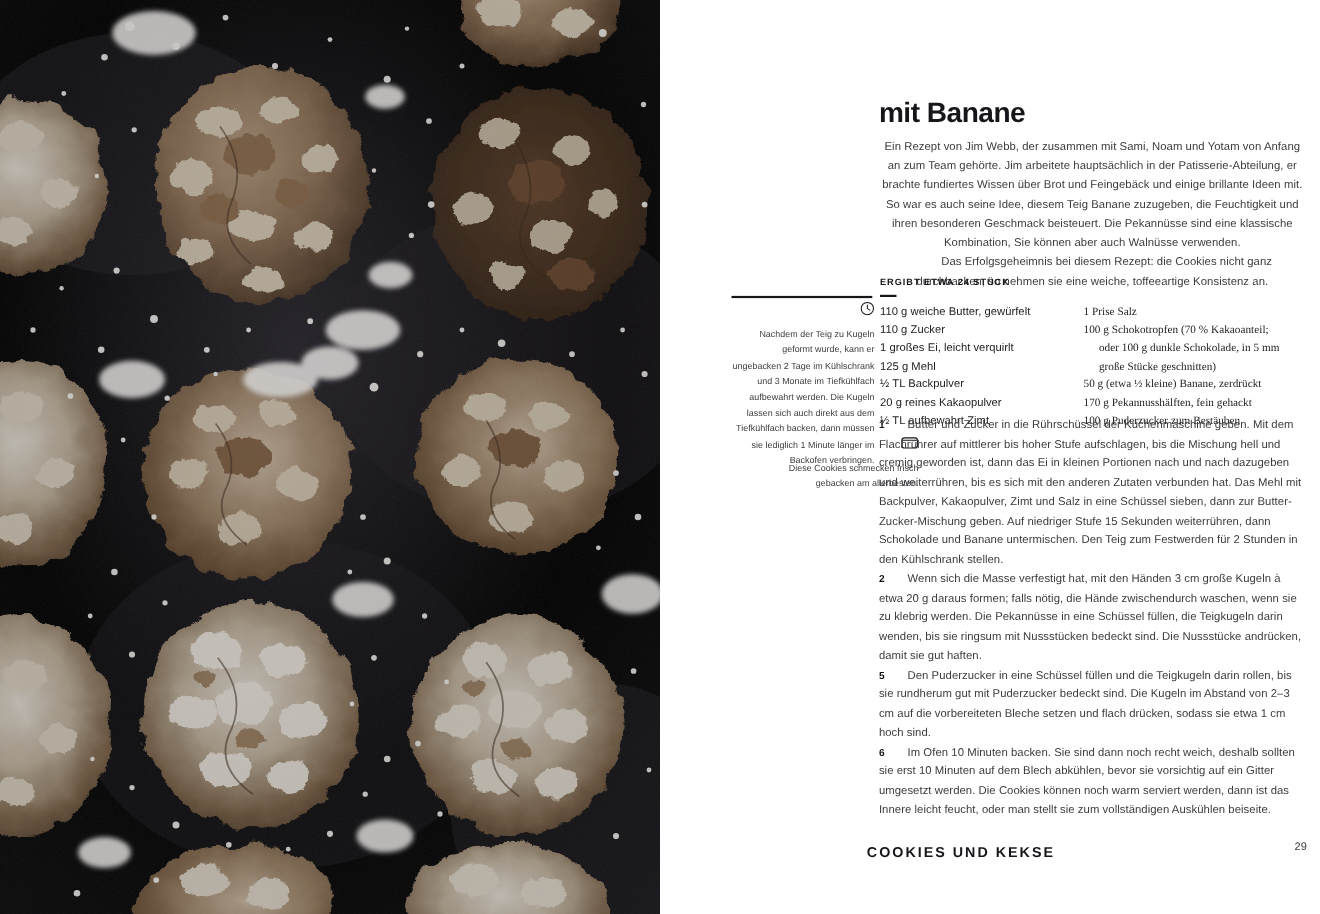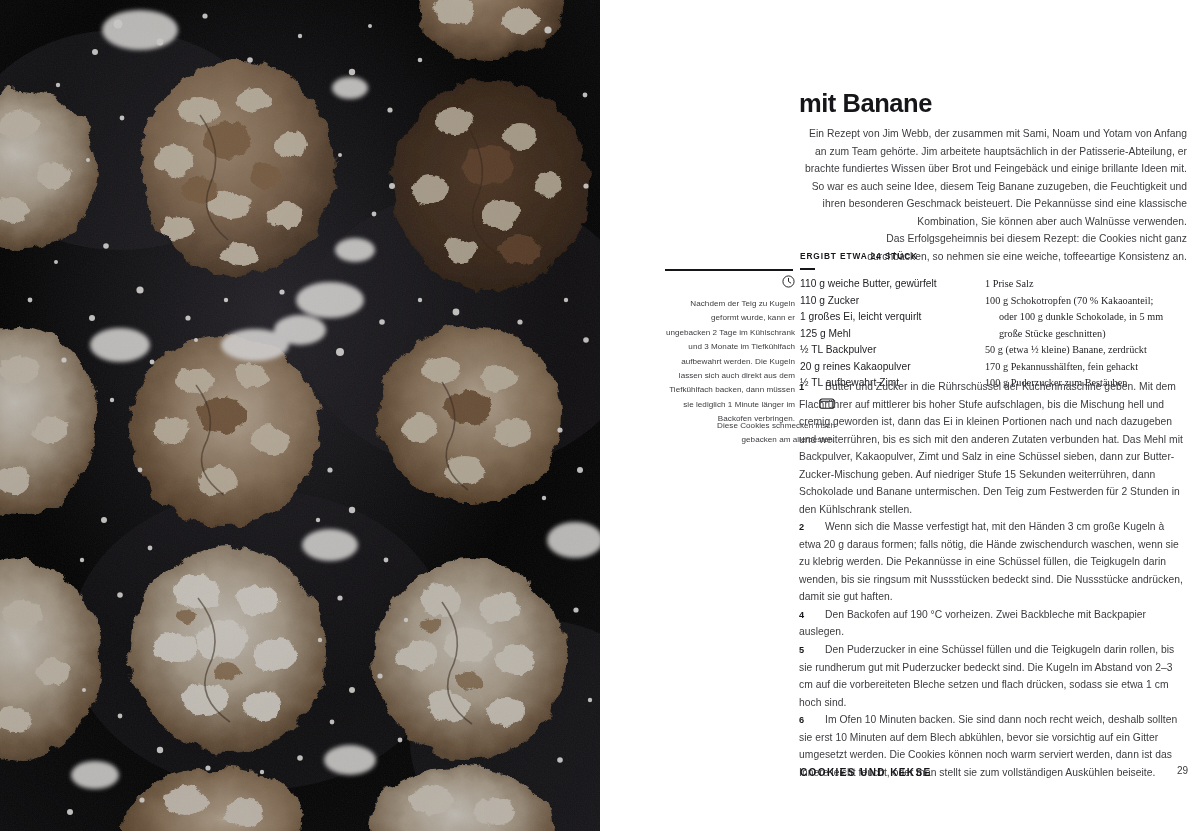--- a/index.html
+++ b/index.html
@@ -51,21 +51,21 @@
 
   
   .intro {
     position: absolute;
     left: 199px; top: 125px;
     width: 388px;
     font-size: 10.3px;
     line-height: 1.70;
     color: #3c3c40;
     letter-spacing: 0.005em;
-    text-align: right;
+    text-align: center;
   }
   .intro p + p { text-indent: 26px; margin-top: 0.2px; }
 
   
   .yield-head {
     position: absolute;
     left: 200px; top: 251px;
     font-size: 8.3px;
     font-weight: 700;
     letter-spacing: 0.11em;
@@ -112,22 +112,22 @@
     font-weight: 700;
     color: #16161a;
     font-size: 9.2px;
     display: inline-block;
     width: 26px;
   }
 
   
   .footer-label {
     position: absolute;
-    left: 200px; top: 767px;
-    font-size: 10px;
+    left: 188px; top: 767px;
+    font-size: 13px;
     font-weight: 700;
     letter-spacing: 0.14em;
     color: #16161a;
   }
   .footer-page {
     position: absolute;
     right: 12px; top: 765px;
     font-size: 10px;
     color: #3c3c40;
   }
@@ -543,21 +543,20 @@
           <li class="cont">große Stücke geschnitten)</li>
           <li>50 g (etwa ½ kleine) Banane, zerdrückt</li>
           <li>170 g Pekannusshälften, fein gehackt</li>
           <li>100 g Puderzucker zum Bestäuben</li>
         </ul>
     </div>
 
     <div class="steps">
         <div class="step"><span class="num">1</span><span>Butter und Zucker in die Rührschüssel der Küchenmaschine geben. Mit dem Flachrührer auf mittlerer bis hoher Stufe aufschlagen, bis die Mischung hell und cremig geworden ist, dann das Ei in kleinen Portionen nach und nach dazugeben und weiterrühren, bis es sich mit den anderen Zutaten verbunden hat. Das Mehl mit Backpulver, Kakaopulver, Zimt und Salz in eine Schüssel sieben, dann zur Butter-Zucker-Mischung geben. Auf niedriger Stufe 15 Sekunden weiterrühren, dann Schokolade und Banane untermischen. Den Teig zum Festwerden für 2 Stunden in den Kühlschrank stellen.</span></div>
         <div class="step"><span class="num">2</span><span>Wenn sich die Masse verfestigt hat, mit den Händen 3 cm große Kugeln à etwa 20 g daraus formen; falls nötig, die Hände zwischendurch waschen, wenn sie zu klebrig werden. Die Pekannüsse in eine Schüssel füllen, die Teigkugeln darin wenden, bis sie ringsum mit Nussstücken bedeckt sind. Die Nussstücke andrücken, damit sie gut haften.</span></div>
-        <div class="step"><span class="num">4</span><span>Den Backofen auf 190 °C vorheizen. Zwei Backbleche mit Backpapier auslegen.</span></div>
         <div class="step"><span class="num">5</span><span>Den Puderzucker in eine Schüssel füllen und die Teigkugeln darin rollen, bis sie rundherum gut mit Puderzucker bedeckt sind. Die Kugeln im Abstand von 2–3 cm auf die vorbereiteten Bleche setzen und flach drücken, sodass sie etwa 1 cm hoch sind.</span></div>
         <div class="step"><span class="num">6</span><span>Im Ofen 10 Minuten backen. Sie sind dann noch recht weich, deshalb sollten sie erst 10 Minuten auf dem Blech abkühlen, bevor sie vorsichtig auf ein Gitter umgesetzt werden. Die Cookies können noch warm serviert werden, dann ist das Innere leicht feucht, oder man stellt sie zum vollständigen Auskühlen beiseite.</span></div>
       </div>
 
     <div class="footer-label">COOKIES UND KEKSE</div>
     <div class="footer-page">29</div>
   </div>
 
 </div>
 

